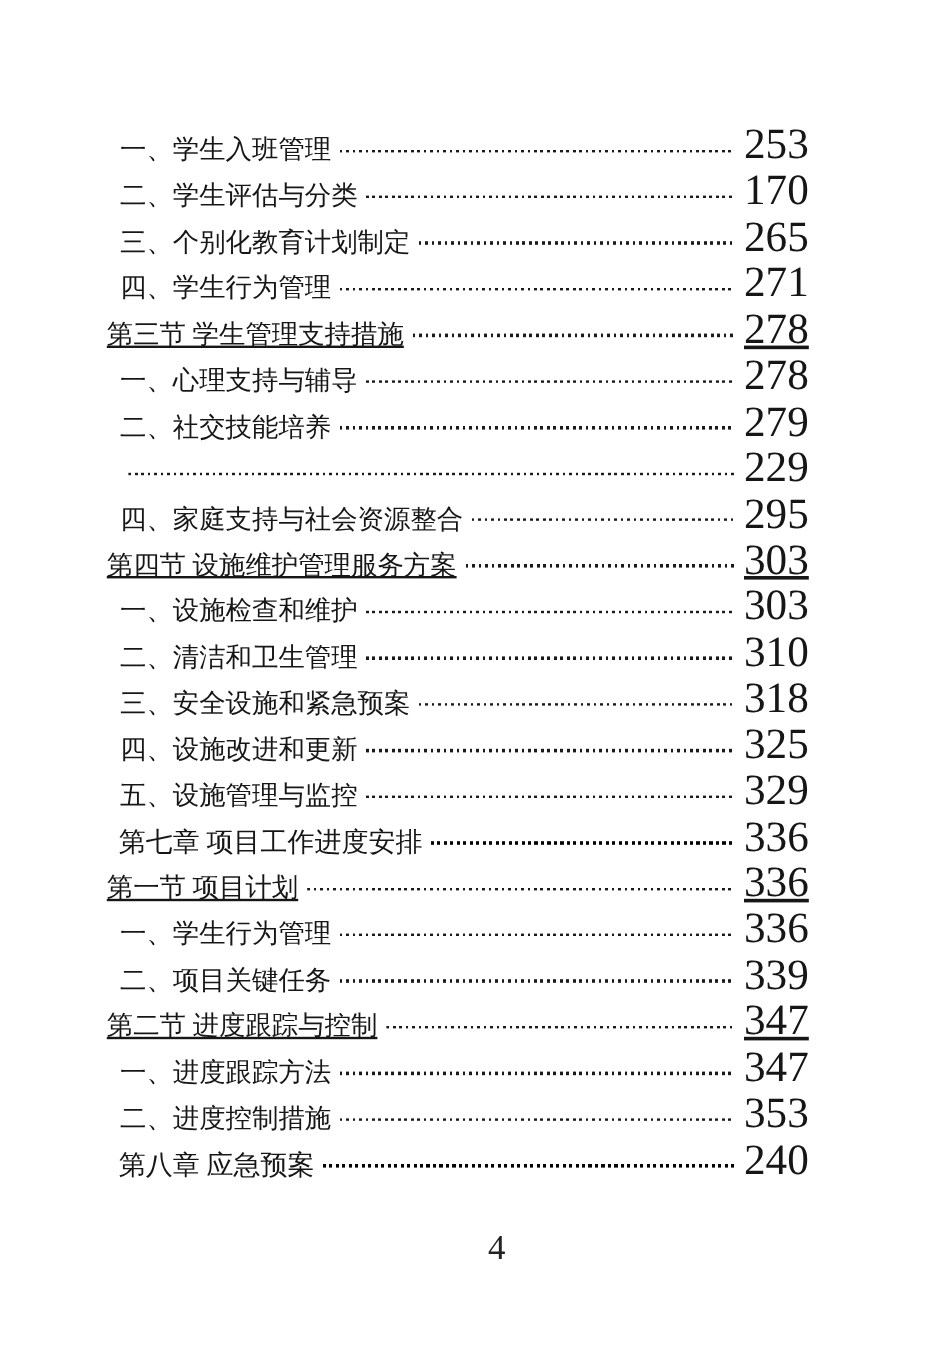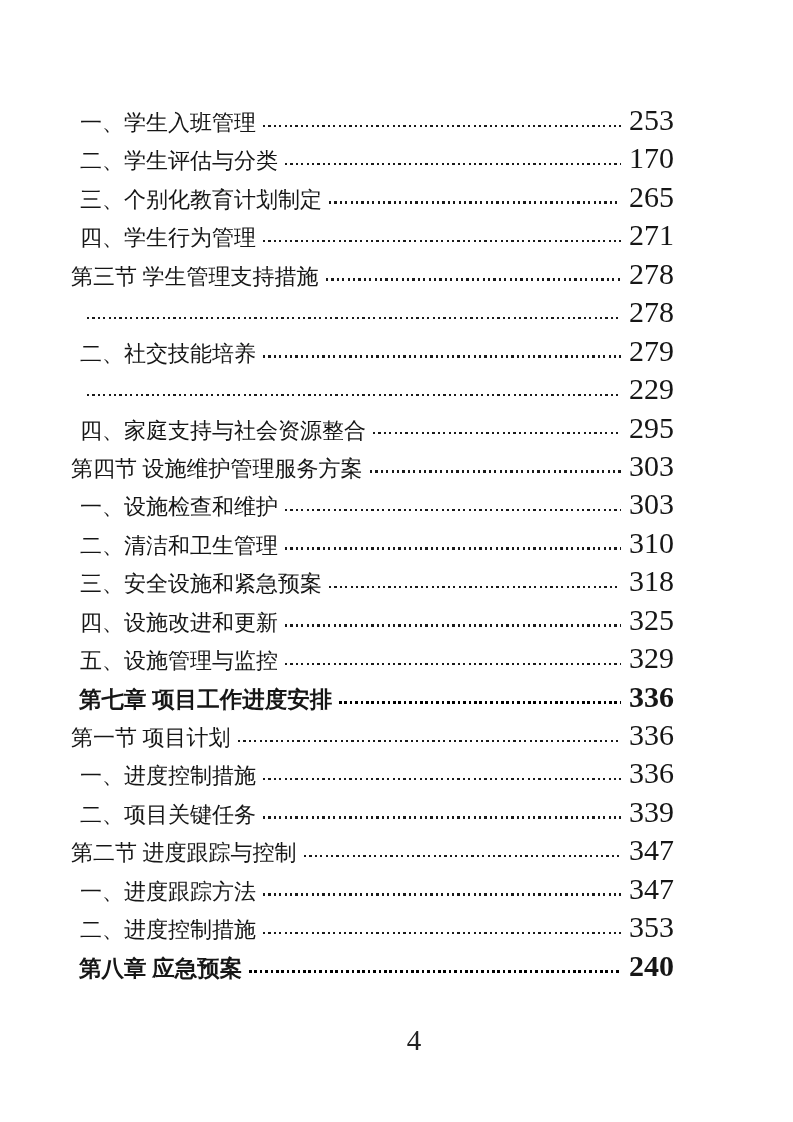--- a/index.html
+++ b/index.html
@@ -18,39 +18,39 @@
     width: 674px;
   }
   .toc-row {
     display: flex;
     align-items: baseline;
     height: 38.45px;
     line-height: 38.45px;
     font-size: 22px;
     white-space: pre;
   }
-  .toc-row.level-1 { font-weight: bold; font-size: 22.5px; padding-left: 79px; }
-  .toc-row.level-2 { padding-left: 71px; }
-  .toc-row.level-3 { padding-left: 80px; }
+  .toc-row.level-1 { font-weight: normal; font-size: 22.5px; padding-left: 99px; }
+  .toc-row.level-2 { padding-left: 89px; text-decoration: underline; }
+  .toc-row.level-3 { padding-left: 100px; }
   .toc-label { flex: 0 0 auto; }
   .toc-dots {
     flex: 1 1 auto;
     height: 2.4px;
     align-self: flex-end;
     margin: 0 8px 12.5px 7px;
     background-image: repeating-linear-gradient(to right, #1a1a1a 0 2.2px, transparent 2.2px 5.4px);
   }
   .level-1 .toc-dots {
     height: 3px;
     margin-bottom: 12px;
     background-image: repeating-linear-gradient(to right, #000000 0 2.6px, transparent 2.6px 5.4px);
   }
   .toc-page {
     flex: 0 0 auto;
-    font-size: 30px;
+    font-size: 36px;
   }
   .footer {
     position: absolute;
     top: 1026px;
     left: 414px;
     transform: translateX(-50%);
     font-size: 29px;
     line-height: 29px;
     color: #222222;
   }
@@ -83,20 +83,21 @@
     <span class="toc-page">271</span>
   </div>
 
   <div class="toc-row level-2">
     <span class="toc-label">第三节 学生管理支持措施</span>
     <span class="toc-dots"></span>
     <span class="toc-page">278</span>
   </div>
 
   <div class="toc-row level-3">
+    <span class="toc-label">一、心理支持与辅导</span>
     <span class="toc-dots"></span>
     <span class="toc-page">278</span>
   </div>
 
   <div class="toc-row level-3">
     <span class="toc-label">二、社交技能培养</span>
     <span class="toc-dots"></span>
     <span class="toc-page">279</span>
   </div>
 
@@ -153,21 +154,21 @@
     <span class="toc-page">336</span>
   </div>
 
   <div class="toc-row level-2">
     <span class="toc-label">第一节 项目计划</span>
     <span class="toc-dots"></span>
     <span class="toc-page">336</span>
   </div>
 
   <div class="toc-row level-3">
-    <span class="toc-label">一、进度控制措施</span>
+    <span class="toc-label">一、学生行为管理</span>
     <span class="toc-dots"></span>
     <span class="toc-page">336</span>
   </div>
 
   <div class="toc-row level-3">
     <span class="toc-label">二、项目关键任务</span>
     <span class="toc-dots"></span>
     <span class="toc-page">339</span>
   </div>
 

